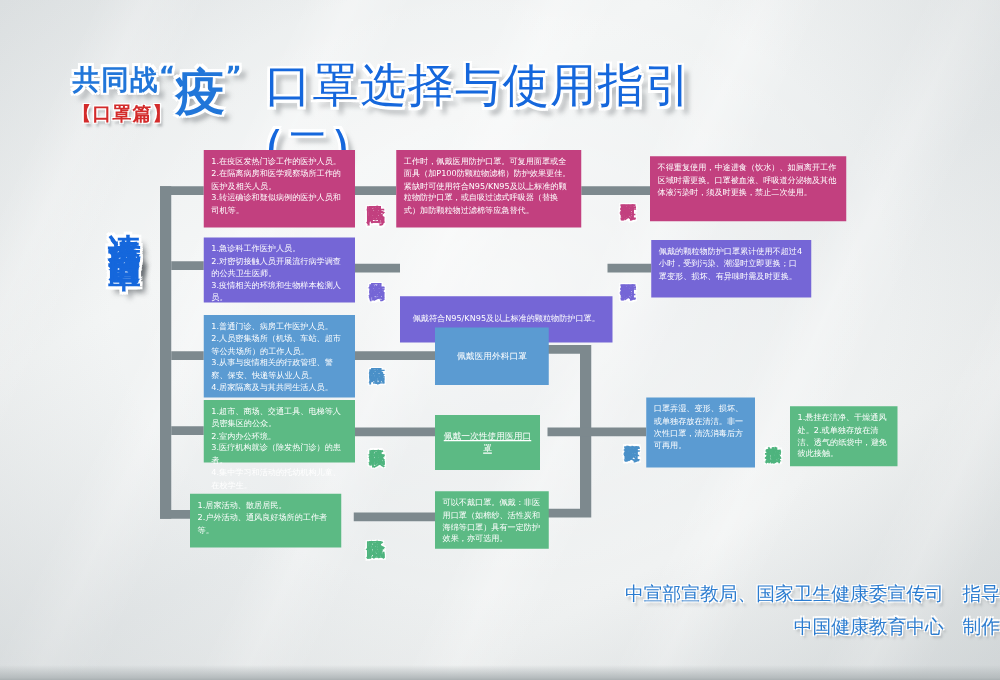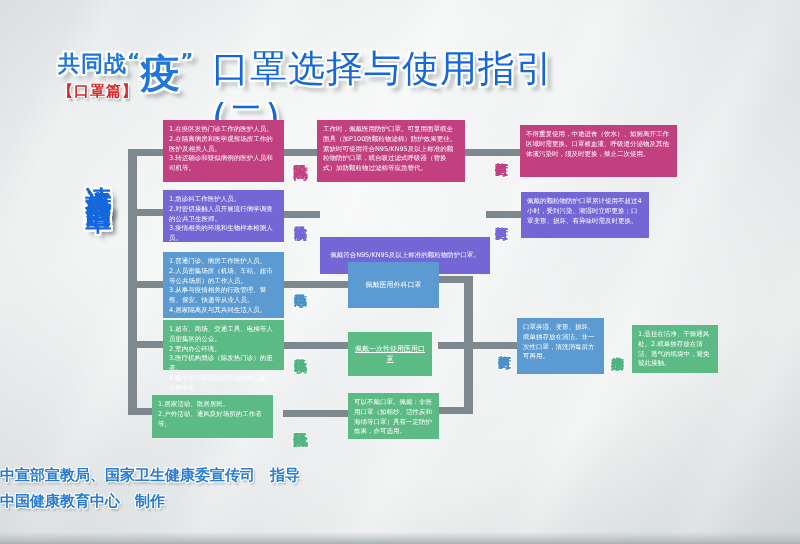--- a/index.html
+++ b/index.html
@@ -31,21 +31,21 @@
   .purple{background:#7566d6;}
   .blue{background:#5b9bd2;}
   .green{background:#5cba84;}
   .vlabel{position:absolute;z-index:2;writing-mode:vertical-rl;text-orientation:upright;font-weight:900;
     display:flex;align-items:center;justify-content:center;letter-spacing:0px;
     text-shadow:-1px -1px 0 rgba(255,255,255,0.9),1px -1px 0 rgba(255,255,255,0.9),-1px 1px 0 rgba(255,255,255,0.9),1px 1px 0 rgba(255,255,255,0.9);}
   .t-pink{color:#c2407f;}
   .t-purple{color:#7566d6;}
   .t-blue{color:#4a90c8;}
   .t-green{color:#4eb47e;}
-  .footer-line{position:absolute;left:0;width:800px;text-align:left;z-index:2;color:#2b7cd0;font-weight:700;font-size:15px;
+  .footer-line{position:absolute;left:0;width:800px;text-align:right;z-index:2;color:#2b7cd0;font-weight:400;font-size:15px;
     text-shadow:-1px -1px 0 #fff,1px -1px 0 #fff,-1px 1px 0 #fff,1px 1px 0 #fff,2px 3px 2px rgba(95,101,106,0.35);}
 </style>
 </head>
 <body>
 
 <div class="poster">
   <div class="streaks"></div>
   <div class="bottom-edge"></div>
 
   <div class="logo-top outlined">

